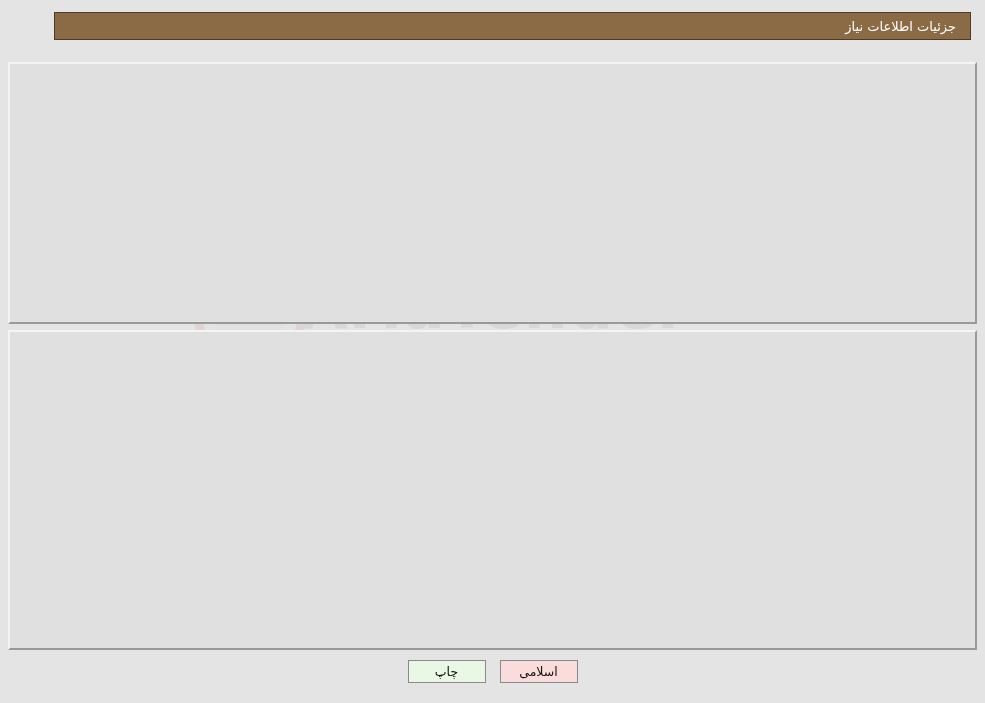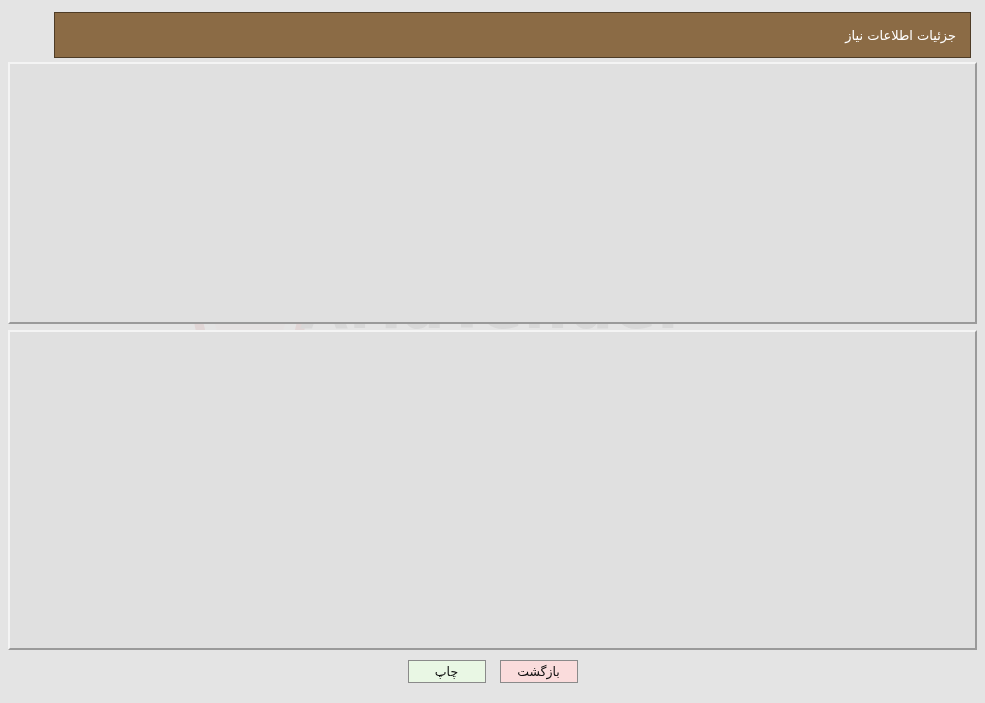--- a/index.html
+++ b/index.html
@@ -40,21 +40,21 @@
     color: #bdbdbd;
     letter-spacing: 1px;
     direction: ltr;
     font-family: "DejaVu Sans", "Liberation Sans", sans-serif;
   }
 
   
   .header-bar {
     position: absolute;
     top: 12px; left: 14px; right: 14px;
-    height: 46px;
+    height: 28px;
     background: #8b6b45;
     border: 1px solid #4e3c26;
     color: #ffffff;
     font-size: 13px;
     display: flex;
     align-items: center;
     justify-content: flex-start;
     padding: 0 14px;
     z-index: 2;
     margin-left: 40px;
@@ -341,17 +341,17 @@
         <td>300</td>
         <td>1403/05/18</td>
       </tr>
     </tbody>
   </table>
 
   <div style="position:absolute; top:588px; right:22px;" class="bold-lbl">توضیحات خریدار:</div>
   <div class="ta" style="position:absolute; top:553px; right:112px; width:740px; height:83px;">بیمه تکمیلی پرسنل شهرداری بر اساس 4 فقره فایل پیوستی. پیشنهاد قیمت صرفا در برگه پیوستی قابل قبول بوده و پیشنهاد قیمت دستی باطل می باشد. فایلهای پیوستی حتما مطالعه گردد.</div>
 
   <div class="btnbar">
-    <div class="btn btn-back">بازگشت</div>
+    <div class="btn btn-back">اسلامی</div>
     <div class="btn btn-print">چاپ</div>
   </div>
 
 </div>
 
 </body></html>

